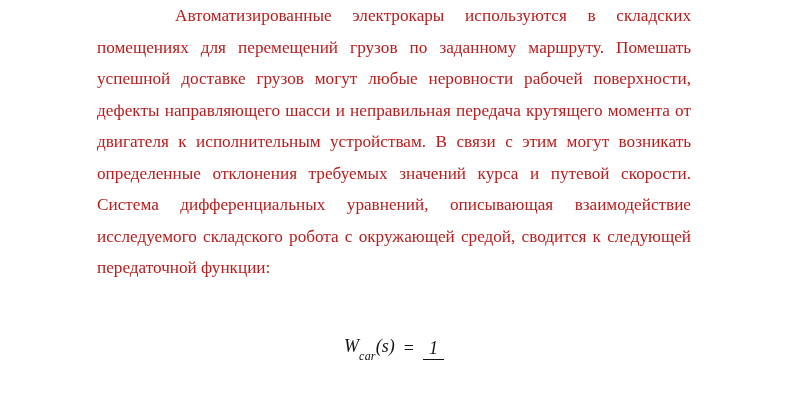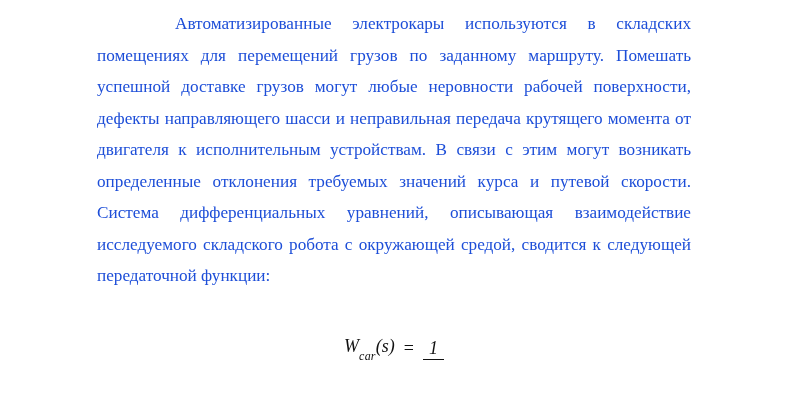--- a/index.html
+++ b/index.html
@@ -12,27 +12,27 @@
     width: 788px;
     height: 403px;
     background: #ffffff;
     overflow: hidden;
     font-family: "Liberation Serif", serif;
     color: #000000;
   }
   .body-text {
     position: absolute;
     left: 97px;
-    top: 8px;
+    top: 0;
     width: 594px;
     font-size: 17.2px;
     line-height: 31.5px;
     text-align: justify;
     text-justify: inter-word;
-    color: #1d4ed8;
+    color: #b91c1c;
   }
   .body-text p {
     margin: 0;
     text-indent: 78px;
   }
   .formula {
     position: absolute;
     left: 0;
     top: 336px;
     width: 788px;

